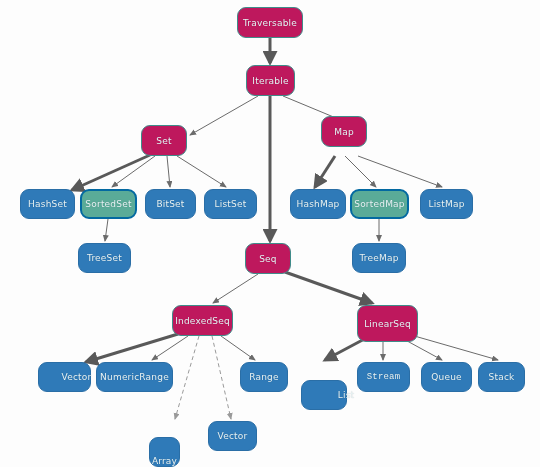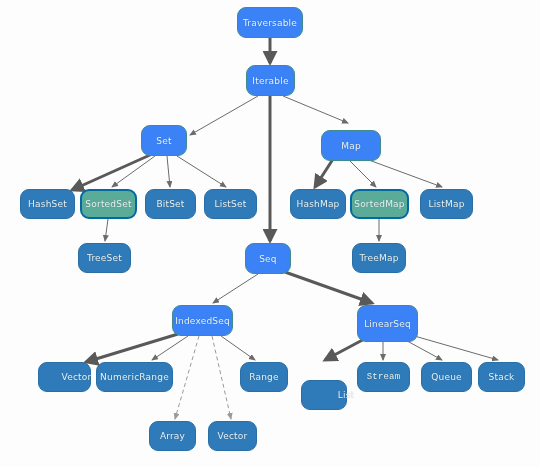--- a/index.html
+++ b/index.html
@@ -31,21 +31,21 @@
     align-items: center;
     justify-content: center;
     color: #e8f4f6;
     font-size: 9px;
     letter-spacing: 0.2px;
     white-space: nowrap;
     text-shadow: 0 0 1px rgba(0,0,0,0.25);
     z-index: 2;
   }
   .node.trait {
-    background: #3b82f6;
+    background: #be185d;
     border: 1px solid #3f8c8a;
   }
   .node.concrete {
     background: #2f7ab8;
     border: 1px solid #2a6ea6;
   }
   .node.trait-light {
     background: #5aab98;
     border: 2px solid #0369a1;
   }
@@ -98,21 +98,21 @@
   <div id="node-layer">
       <div class="node trait" style="left: 237px; top: 7px; width: 66px; height: 31px;">
         <span>Traversable</span>
       </div>
       <div class="node trait" style="left: 246px; top: 65px; width: 49px; height: 31px;">
         <span>Iterable</span>
       </div>
       <div class="node trait" style="left: 141px; top: 125px; width: 46px; height: 31px;">
         <span>Set</span>
       </div>
-      <div class="node trait" style="left: 321px; top: 130px; width: 60px; height: 31px;">
+      <div class="node trait" style="left: 321px; top: 116px; width: 46px; height: 31px;">
         <span>Map</span>
       </div>
       <div class="node concrete" style="left: 20px; top: 189px; width: 55px; height: 30px;">
         <span>HashSet</span>
       </div>
       <div class="node trait-light" style="left: 80px; top: 189px; width: 57px; height: 30px;">
         <span>SortedSet</span>
       </div>
       <div class="node concrete" style="left: 145px; top: 189px; width: 51px; height: 30px;">
         <span>BitSet</span>
@@ -158,21 +158,21 @@
       </div>
       <div class="node concrete" style="left: 357px; top: 362px; width: 53px; height: 30px; font-family: Liberation Mono, monospace;">
         <span>Stream</span>
       </div>
       <div class="node concrete" style="left: 421px; top: 362px; width: 51px; height: 30px;">
         <span>Queue</span>
       </div>
       <div class="node concrete" style="left: 478px; top: 362px; width: 47px; height: 30px;">
         <span>Stack</span>
       </div>
-      <div class="node concrete" style="left: 149px; top: 421px; width: 47px; height: 30px;">
+      <div class="node concrete" style="left: 149px; top: 437px; width: 31px; height: 30px; align-items: flex-end;">
         <span>Array</span>
       </div>
       <div class="node concrete" style="left: 208px; top: 421px; width: 49px; height: 30px;">
         <span>Vector</span>
       </div>
     </div>
 
 </div>
 
 </body></html>

